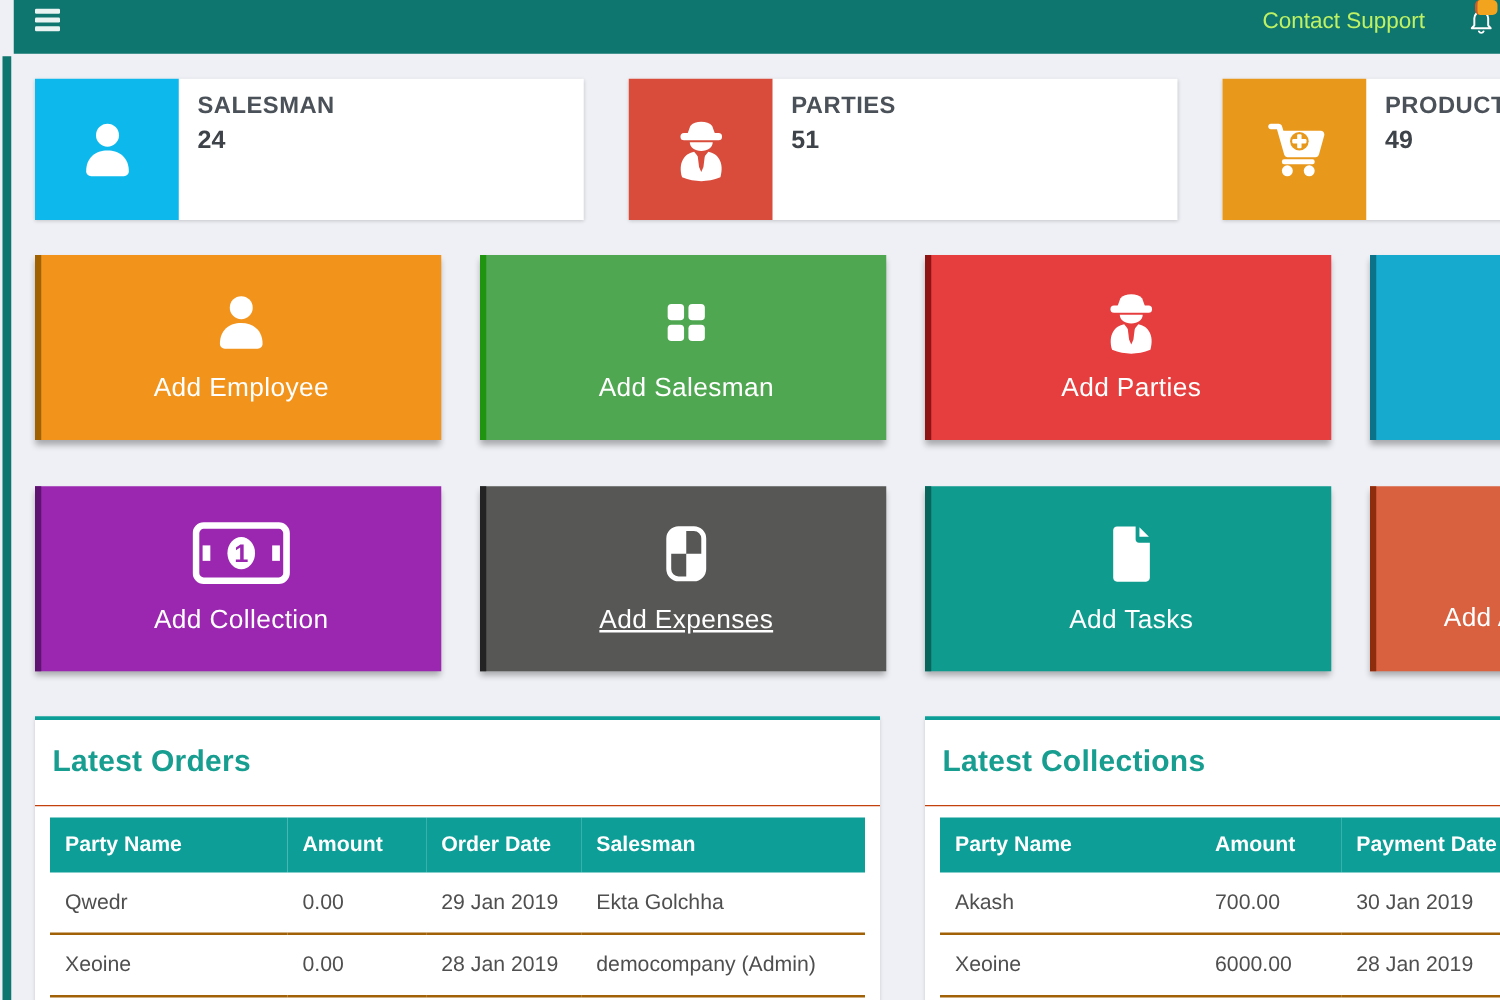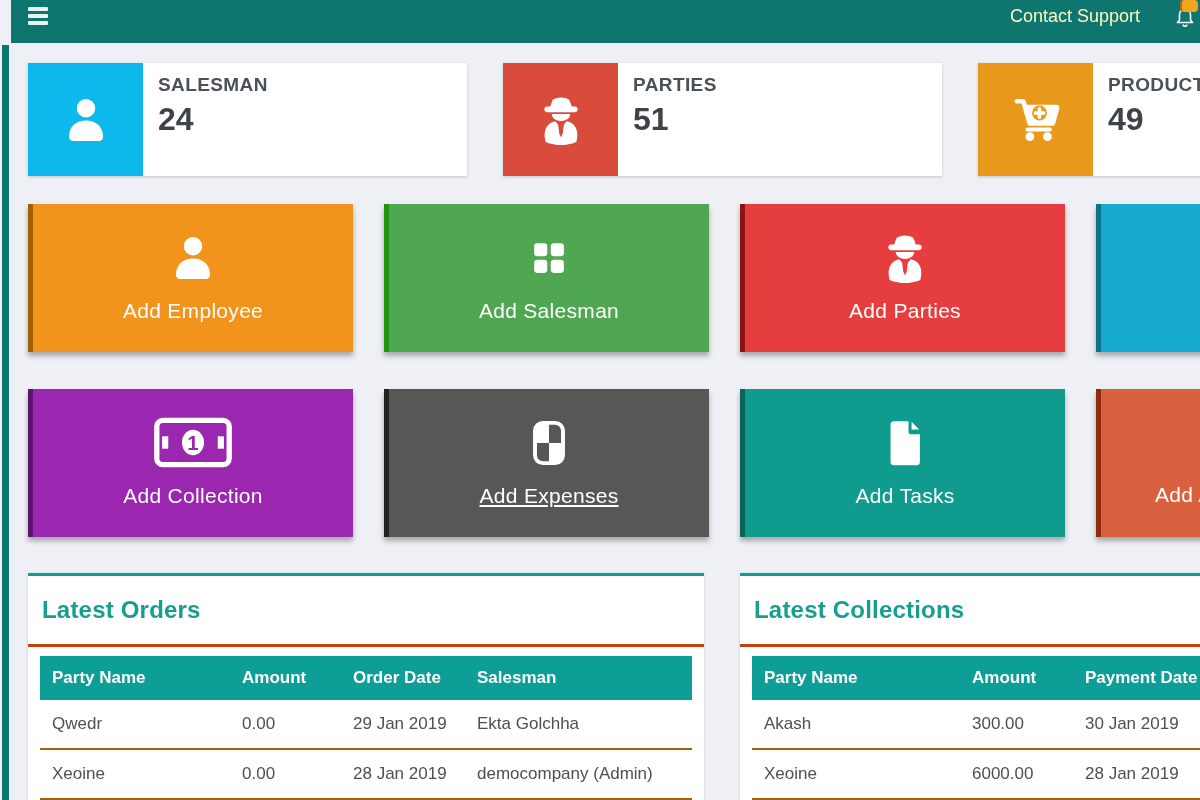--- a/index.html
+++ b/index.html
@@ -4,50 +4,50 @@
 <style>
   html,body{margin:0;padding:0;}
   body{
     width:1200px;height:800px;overflow:hidden;position:relative;
     background:#eef0f5;font-family:"Liberation Sans",sans-serif;
   }
   
   .navbar{position:absolute;left:11px;top:0;width:1189px;height:43px;background:#0f756f;}
   .hamburger{position:absolute;left:17px;top:7px;width:20px;height:20px;cursor:pointer;}
   .hamburger span{display:block;height:4px;margin-bottom:3px;background:#e9f3f2;border-radius:1px;}
-  .contact{position:absolute;right:60px;top:0;height:32px;line-height:32px;font-size:18px;color:#fef9c3;cursor:pointer;}
+  .contact{position:absolute;right:60px;top:0;height:32px;line-height:32px;font-size:18px;color:#bef264;cursor:pointer;}
   .bell{position:absolute;right:3px;top:5px;width:24px;height:26px;cursor:pointer;}
   .bell-badge{position:absolute;right:-1px;top:-5px;width:16px;height:12px;background:#f2a41f;border-radius:4px;border-left:2px solid #cf5b28;}
   
   .side-edge{position:absolute;left:2px;top:45px;width:7px;height:755px;background:#0f756f;}
   
   .stat-card{position:absolute;top:63px;width:439px;height:113px;background:#fff;
     box-shadow:0 1px 3px rgba(0,0,0,.18);display:flex;cursor:pointer;}
   .s1{left:28px}.s2{left:503px}.s3{left:978px}
   .stat-tile{width:115px;height:113px;flex:none;display:flex;align-items:center;justify-content:center;}
   .stat-tile svg{width:56px;height:56px;}
   .stat-body{padding:11px 0 0 15px;}
   .stat-label{font-size:19px;letter-spacing:.4px;color:#4b5158;font-weight:600;}
-  .stat-value{font-size:32px;color:#3d4349;font-weight:600;margin-top:5px;}
+  .stat-value{font-size:20px;color:#3d4349;font-weight:600;margin-top:5px;}
   
   .action{position:absolute;width:320px;height:148px;border-left:5px solid #000;
     box-shadow:0 4px 5px rgba(0,0,0,.3);display:flex;flex-direction:column;align-items:center;
     color:#fff;cursor:pointer;}
   .r1{top:204px}.r2{top:389px}
   .c1{left:28px}.c2{left:384px}.c3{left:740px}.c4{left:1096px}
   .action .ic{margin-top:25px;height:57px;display:flex;align-items:center;justify-content:center;}
   .action .ic svg{width:56px;height:56px;}
   .action .lbl{margin-top:13px;font-size:21px;letter-spacing:.3px;white-space:nowrap;}
   .a8 .lbl{position:absolute;left:54px;top:94px;margin:0;}
   
   .panel{position:absolute;top:573px;width:676px;height:250px;background:#fff;
     border-top:3px solid #0d9e97;box-shadow:0 1px 3px rgba(0,0,0,.15);}
   .p1{left:28px}.p2{left:740px}
   .panel-title{height:68px;line-height:68px;padding-left:14px;font-size:24px;letter-spacing:.2px;
-    color:#189e90;font-weight:600;border-bottom:3px solid #c2410c;}
+    color:#189e90;font-weight:600;border-bottom:1px solid #c2410c;}
   table.tbl{margin:9px 12px 16px;border-collapse:collapse;table-layout:fixed;width:652px;
     font-size:17px;color:#4f4f4f;}
   .tbl thead th{background:#0d9e97;color:#fff;height:44px;text-align:left;padding:0 0 0 12px;
     font-weight:600;font-size:17px;white-space:nowrap;}
   .tbl tbody td{height:48px;padding:0 0 0 12px;border-bottom:2px solid #a16207;white-space:nowrap;overflow:hidden;}
 </style>
 </head>
 <body>
 
 <div class="navbar">
@@ -239,21 +239,21 @@
     <thead>
       <tr>
         <th>Party Name</th>
         <th>Amount</th>
         <th>Payment Date</th>
       </tr>
     </thead>
     <tbody>
       <tr>
         <td>Akash</td>
-        <td>300.00</td>
+        <td>700.00</td>
         <td>30 Jan 2019</td>
       </tr>
       <tr>
         <td>Xeoine</td>
         <td>6000.00</td>
         <td>28 Jan 2019</td>
       </tr>
     </tbody>
   </table>
 </div>

